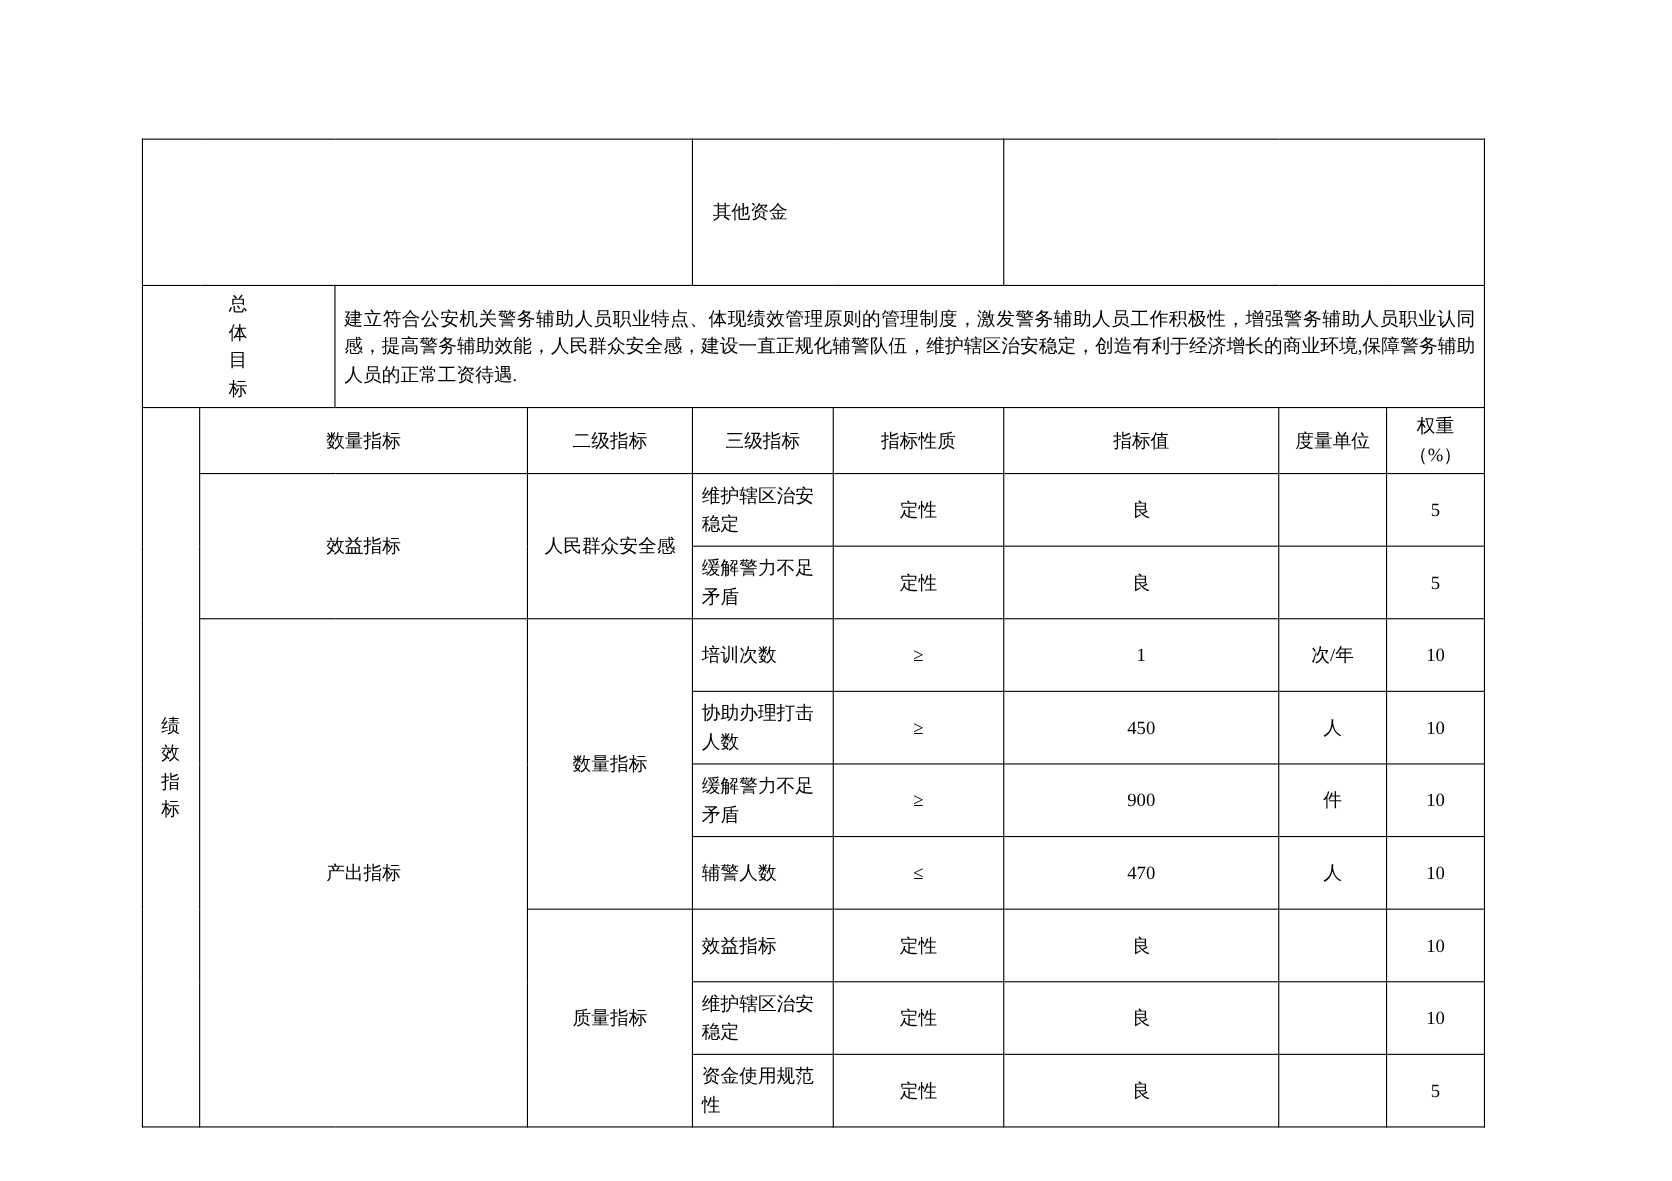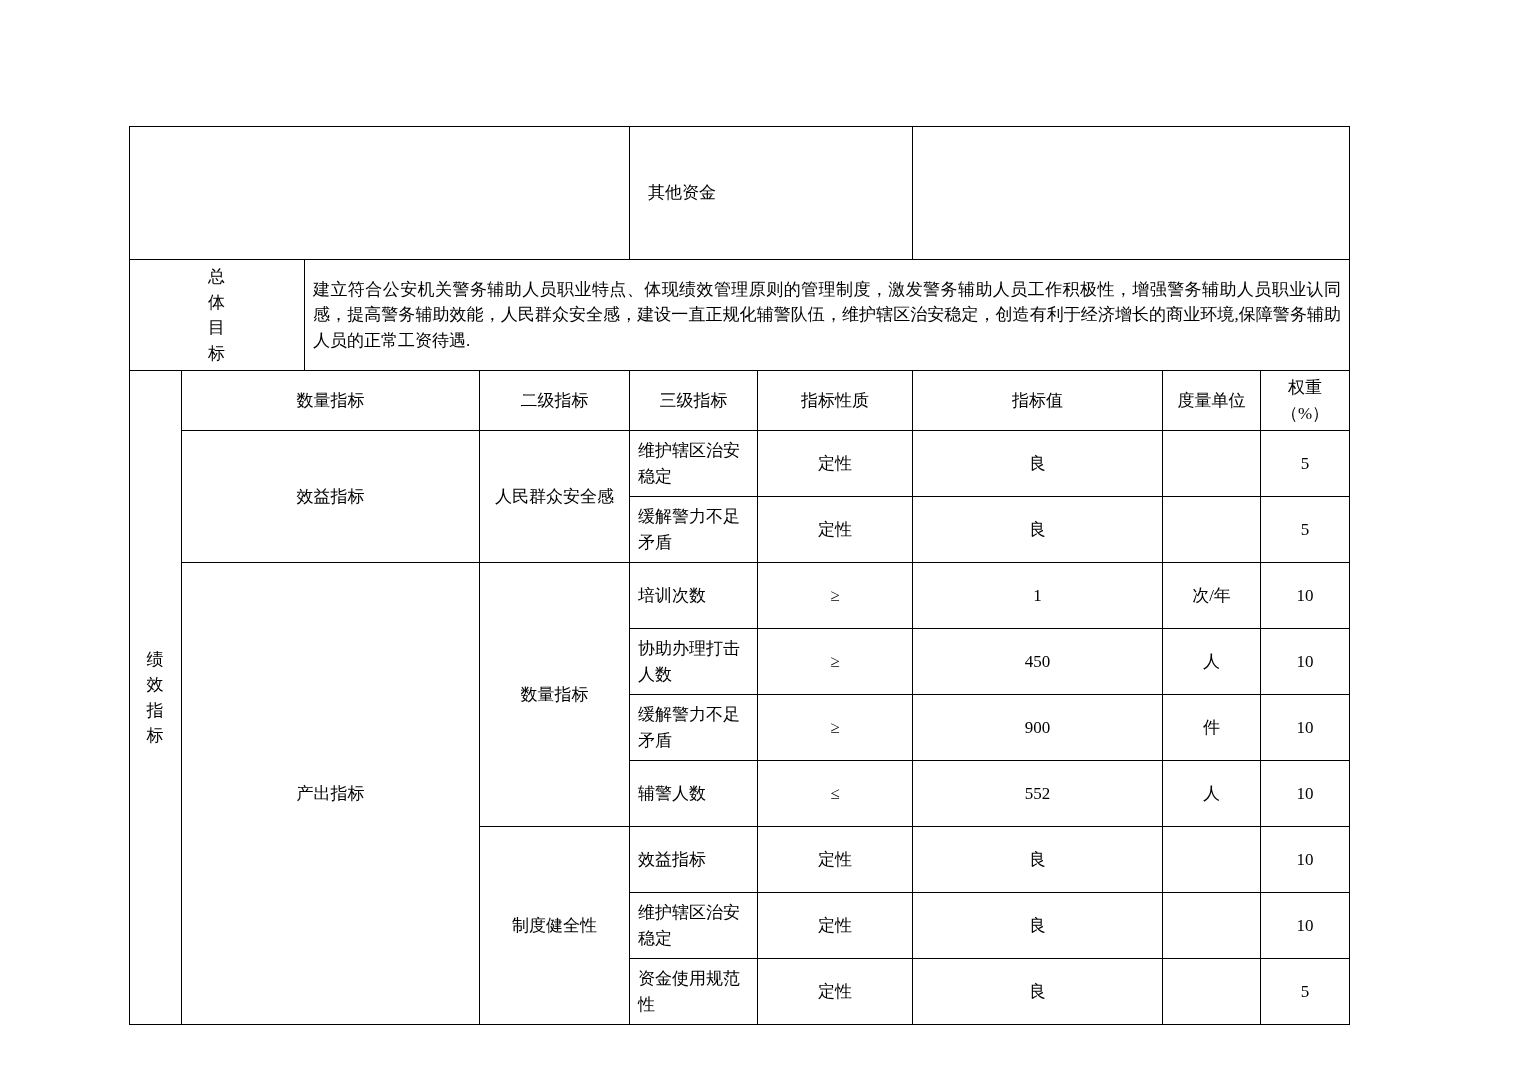--- a/index.html
+++ b/index.html
@@ -147,27 +147,27 @@
       <tr>
         <td class="left cell-txt row-h two-line">缓解警力不足矛盾</td>
         <td class="center cell-txt row-h">≥</td>
         <td class="center cell-txt row-h">900</td>
         <td class="center cell-txt row-h">件</td>
         <td class="center cell-txt row-h">10</td>
       </tr>
       <tr>
         <td class="left cell-txt row-h">辅警人数</td>
         <td class="center cell-txt row-h">≤</td>
-        <td class="center cell-txt row-h">552</td>
+        <td class="center cell-txt row-h">470</td>
         <td class="center cell-txt row-h">人</td>
         <td class="center cell-txt row-h">10</td>
       </tr>
 
       <tr>
-        <td rowspan="3" class="center cell-txt">制度健全性</td>
+        <td rowspan="3" class="center cell-txt">质量指标</td>
         <td class="left cell-txt row-h">效益指标</td>
         <td class="center cell-txt row-h">定性</td>
         <td class="center cell-txt row-h">良</td>
         <td class="center cell-txt row-h"></td>
         <td class="center cell-txt row-h">10</td>
       </tr>
       <tr>
         <td class="left cell-txt row-h two-line">维护辖区治安稳定</td>
         <td class="center cell-txt row-h">定性</td>
         <td class="center cell-txt row-h">良</td>

